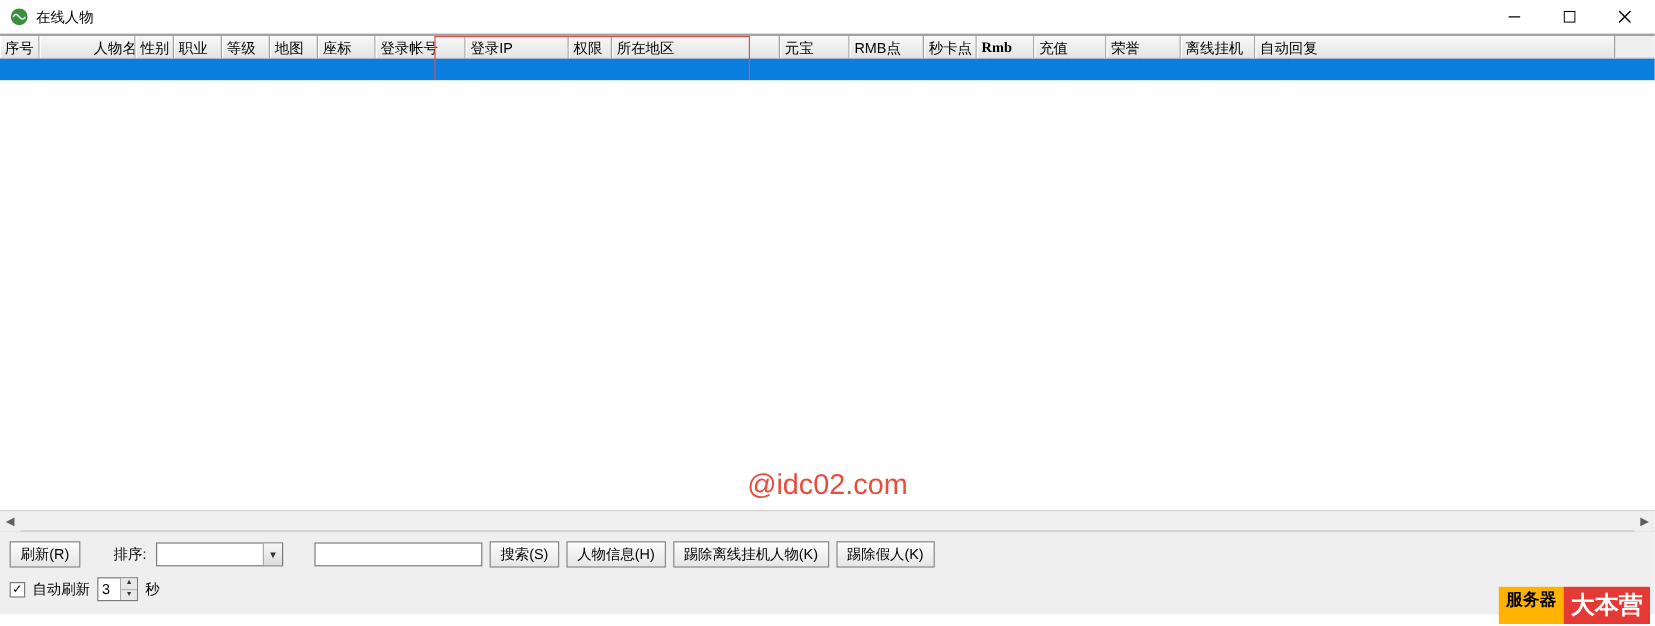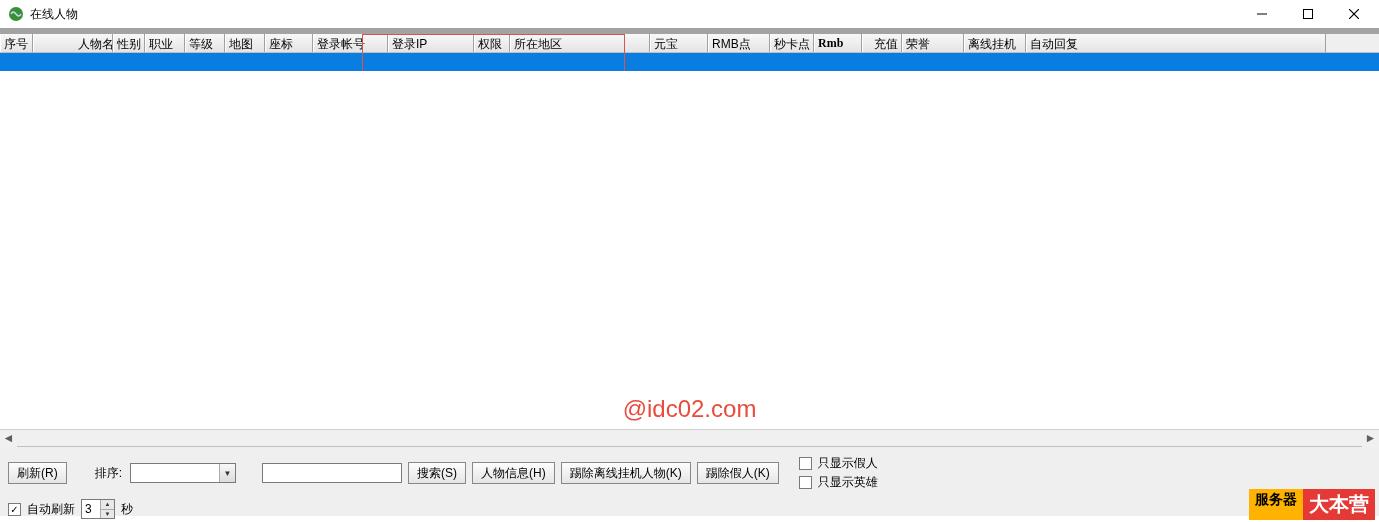--- a/index.html
+++ b/index.html
@@ -25,21 +25,21 @@
     .titlebar .title { flex: 0 0 auto; color: #000; }
     .titlebar .spacer { flex: 1; }
     .win-controls { display: flex; }
     .win-btn {
       width: 46px; height: 28px;
       display: flex; align-items: center; justify-content: center;
       font-family: Arial, sans-serif;
       cursor: pointer;
     }
     .table-wrap {
-      border-top: 6px solid #a3a3a3;
+      border-top: 2px solid #a3a3a3;
       position: relative;
     }
     .table-header {
       display: flex;
       background: #efefef;
       border-bottom: 1px solid #c0c0c0;
       height: 19px;
     }
     .th {
       border-right: 1px solid #a0a0a0;
@@ -231,21 +231,21 @@
       <div class="th" style="width: 40px;">地图</div>
       <div class="th" style="width: 48px;">座标</div>
       <div class="th" style="width: 75px;">登录帐号</div>
       <div class="th" style="width: 86px;">登录IP</div>
       <div class="th" style="width: 36px;">权限</div>
       <div class="th" style="width: 140px;">所在地区</div>
       <div class="th" style="width: 58px;">元宝</div>
       <div class="th" style="width: 62px;">RMB点</div>
       <div class="th" style="width: 44px;">秒卡点</div>
       <div class="th rmb-col" style="width: 48px;">Rmb</div>
-      <div class="th" style="width: 40px; text-align: right;">充值</div>
+      <div class="th" style="width: 60px;">充值</div>
       <div class="th" style="width: 62px;">荣誉</div>
       <div class="th" style="width: 62px;">离线挂机</div>
       <div class="th" style="width: 300px;">自动回复</div>
     </div>
   <div class="data-row" id="trow">
       <div class="td" style="width: 33px;"></div>
       <div class="td" style="width: 80px;"></div>
       <div class="td" style="width: 32px;"></div>
       <div class="td" style="width: 40px;"></div>
       <div class="td" style="width: 40px;"></div>
@@ -285,30 +285,20 @@
     <div class="combo" style="width:106px">
       <div class="inner"></div>
       <div class="caret">▼</div>
     </div>
     <span style="width:14px"></span>
     <input class="txt-input" style="width: 140px;" value="">
     <button class="btn">搜索(S)</button>
     <button class="btn">人物信息(H)</button>
     <button class="btn">踢除离线挂机人物(K)</button>
     <button class="btn">踢除假人(K)</button>
-    <div class="check-group">
-      <div class="check-row">
-        <span class="checkbox"></span>
-        <span class="lbl">只显示假人</span>
-      </div>
-      <div class="check-row">
-        <span class="checkbox"></span>
-        <span class="lbl">只显示英雄</span>
-      </div>
-    </div>
   </div>
   <div class="bp-row2">
     <span class="checkbox" id="auto-cb">✓</span>
     <span class="lbl">自动刷新</span>
     <div class="num-input">
       <div class="val">3</div>
       <div class="spinners">
         <div class="sp">▲</div>
         <div class="sp">▼</div>
       </div>

